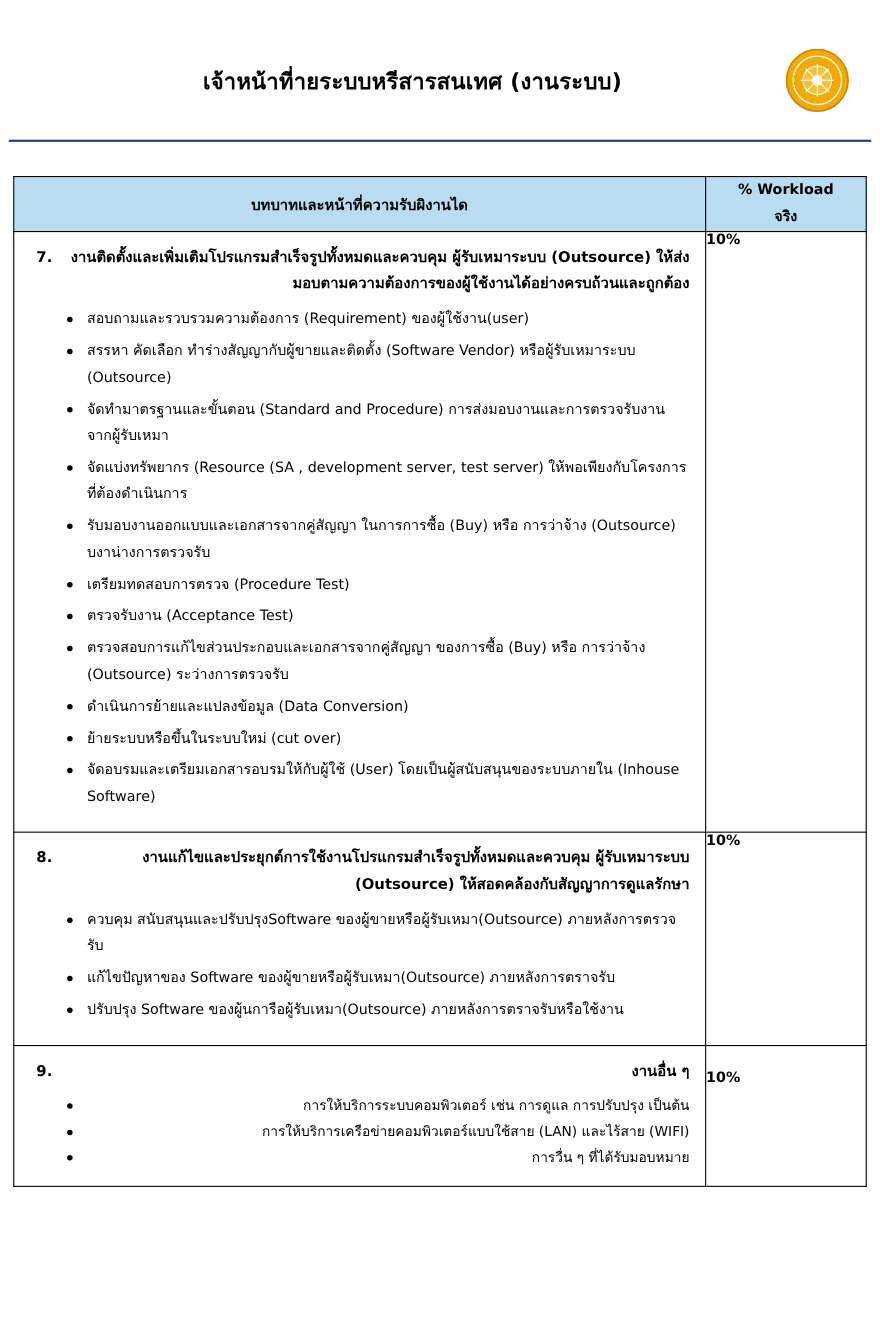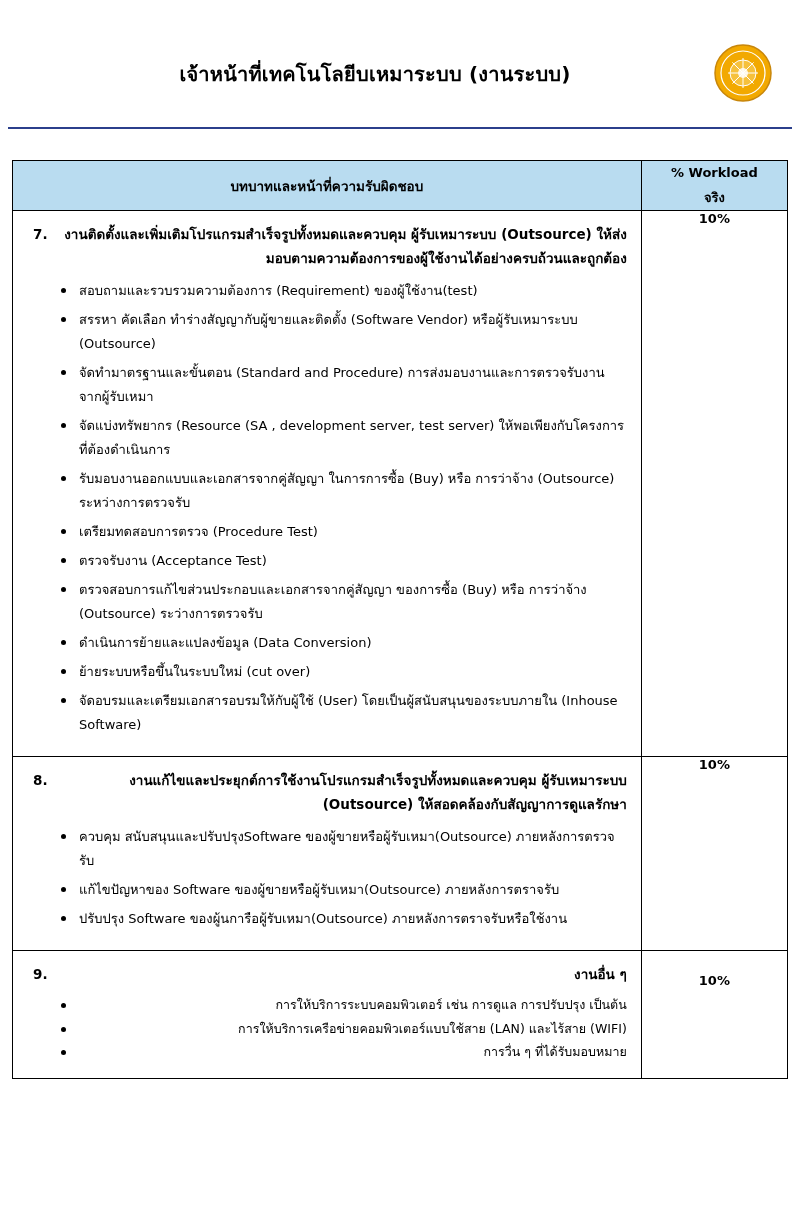--- a/index.html
+++ b/index.html
@@ -89,21 +89,21 @@
   }
   thead th.head-load {
     line-height: 1.9;
     font-size: 13px;
   }
 
   .cell-pad {
     padding: 12px 14px 14px 12px;
   }
   .load-cell {
-    text-align: center;
+    text-align: left;
     font-weight: bold;
     font-size: 13px;
     padding-top: 14px;
   }
   .load-cell.mid { padding-top: 22px; }
 
   .item-head {
     display: flex;
     font-size: 13.5px;
     font-weight: bold;
@@ -145,21 +145,21 @@
   }
   ul.bullets.tight li { margin-bottom: 2px; text-align: right; }
   ul.bullets.small li { font-size: 12.5px; line-height: 1.7; }
 </style>
 </head>
 <body>
 
 <div class="page">
 
   <div class="header">
-    <div class="header-title">เจ้าหน้าที่เทคโนโลยีบเหมาระบบ (งานระบบ)</div>
+    <div class="header-title">เจ้าหน้าที่ายระบบหรีสารสนเทศ (งานระบบ)</div>
     <div class="logo">
       <svg width="58" height="58" viewBox="0 0 58 58">
         <circle cx="29" cy="29" r="28" fill="#f2a900" stroke="#c8860a" stroke-width="1.5"></circle>
         <circle cx="29" cy="29" r="22" fill="none" stroke="#ffffff" stroke-width="1.2"></circle>
         <circle cx="29" cy="29" r="13" fill="#f6c13c" stroke="#ffffff" stroke-width="1"></circle>
         <g stroke="#ffffff" stroke-width="1">
           <line x1="29" y1="14" x2="29" y2="44"></line>
           <line x1="14" y1="29" x2="44" y2="29"></line>
           <line x1="18.4" y1="18.4" x2="39.6" y2="39.6"></line>
           <line x1="39.6" y1="18.4" x2="18.4" y2="39.6"></line>
@@ -171,42 +171,42 @@
   </div>
 
   <div class="tbl-wrap">
     <table class="main">
       <colgroup>
         <col class="col-desc">
         <col class="col-load">
       </colgroup>
       <thead>
         <tr>
-          <th class="head-desc">บทบาทและหน้าที่ความรับผิดชอบ</th>
+          <th class="head-desc">บทบาทและหน้าที่ความรับผิงานได</th>
           <th class="head-load">
             <div>% Workload</div>
             <div>จริง</div>
           </th>
         </tr>
       </thead>
       <tbody>
 
         <tr>
           <td>
             <div class="cell-pad">
               <div class="item-head">
                 <span class="item-num">7.</span>
                 <span class="item-title">งานติดตั้งและเพิ่มเติมโปรแกรมสำเร็จรูปทั้งหมดและควบคุม ผู้รับเหมาระบบ (Outsource) ให้ส่งมอบตามความต้องการของผู้ใช้งานได้อย่างครบถ้วนและถูกต้อง</span>
               </div>
               <ul class="bullets">
-                <li>สอบถามและรวบรวมความต้องการ (Requirement) ของผู้ใช้งาน(test)</li>
+                <li>สอบถามและรวบรวมความต้องการ (Requirement) ของผู้ใช้งาน(user)</li>
                 <li>สรรหา คัดเลือก ทำร่างสัญญากับผู้ขายและติดตั้ง (Software Vendor) หรือผู้รับเหมาระบบ (Outsource)</li>
                 <li>จัดทำมาตรฐานและขั้นตอน (Standard and Procedure) การส่งมอบงานและการตรวจรับงานจากผู้รับเหมา</li>
                 <li>จัดแบ่งทรัพยากร (Resource (SA , development server, test server) ให้พอเพียงกับโครงการที่ต้องดำเนินการ</li>
-                <li>รับมอบงานออกแบบและเอกสารจากคู่สัญญา ในการการซื้อ (Buy) หรือ การว่าจ้าง (Outsource) ระหว่างการตรวจรับ</li>
+                <li>รับมอบงานออกแบบและเอกสารจากคู่สัญญา ในการการซื้อ (Buy) หรือ การว่าจ้าง (Outsource) บงาน่างการตรวจรับ</li>
                 <li>เตรียมทดสอบการตรวจ (Procedure Test)</li>
                 <li>ตรวจรับงาน (Acceptance Test)</li>
                 <li>ตรวจสอบการแก้ไขส่วนประกอบและเอกสารจากคู่สัญญา ของการซื้อ (Buy) หรือ การว่าจ้าง (Outsource) ระว่างการตรวจรับ</li>
                 <li>ดำเนินการย้ายและแปลงข้อมูล (Data Conversion)</li>
                 <li>ย้ายระบบหรือขึ้นในระบบใหม่ (cut over)</li>
                 <li>จัดอบรมและเตรียมเอกสารอบรมให้กับผู้ใช้ (User) โดยเป็นผู้สนับสนุนของระบบภายใน (Inhouse Software)</li>
               </ul>
             </div>
           </td>
           <td class="load-cell">10%</td>

